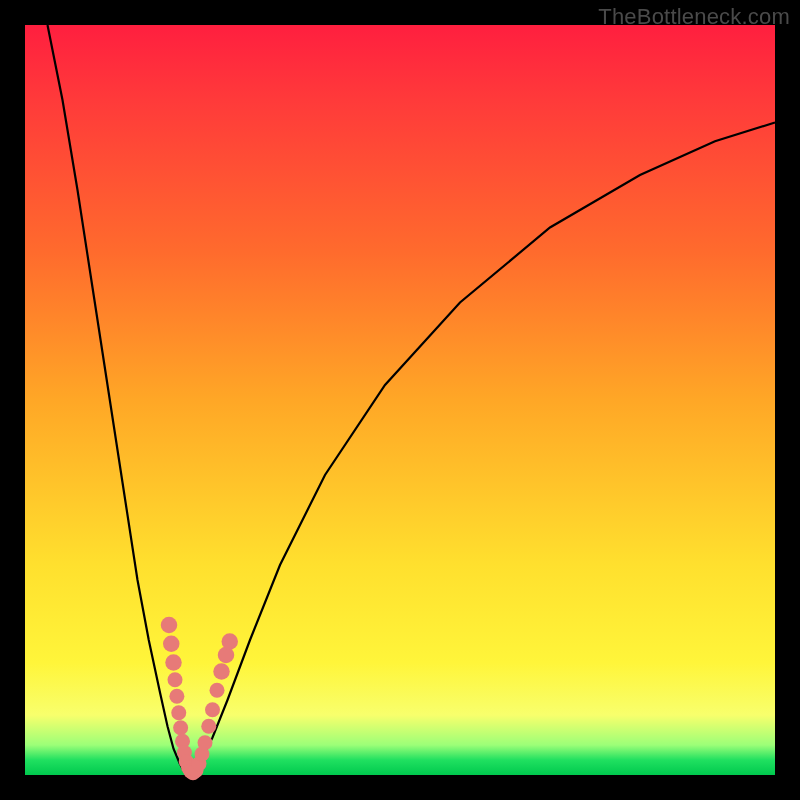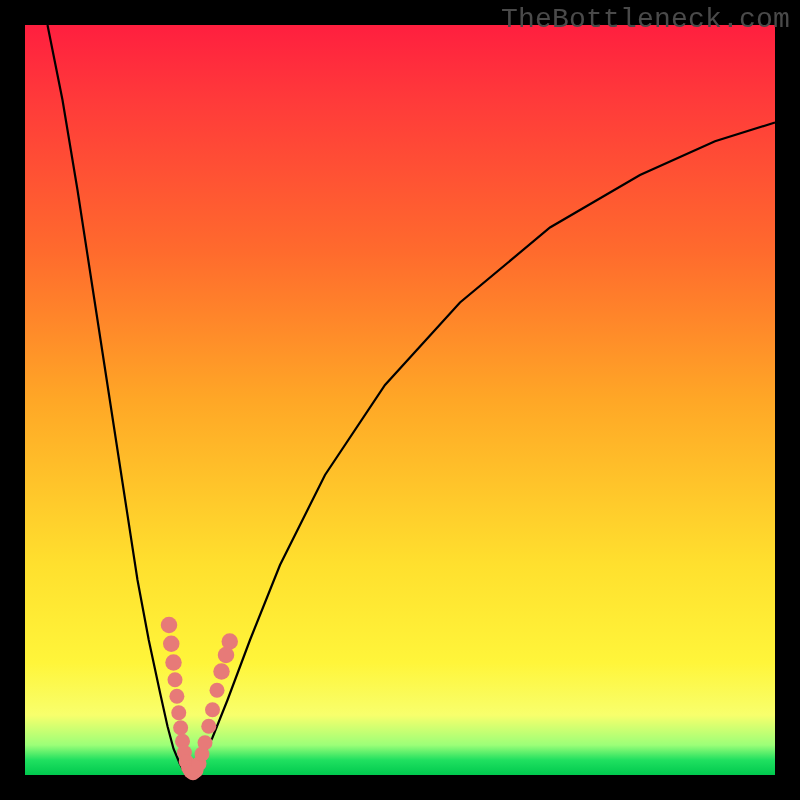--- a/index.html
+++ b/index.html
@@ -32,25 +32,24 @@
       #f8ff6c 92%,
       #9cff78 96%,
       #20e060 98%,
       #00c94e 100%);
   }
   .watermark {
     position: absolute;
     top: 4px;
     right: 10px;
     color: #4a4a4a;
-    font-size: 28px;
+    font-size: 22px;
     font-weight: 500;
     letter-spacing: 0.2px;
     user-select: none;
-    font-family: Liberation Mono, monospace;
   }
   svg.curve {
     position: absolute;
     inset: 0;
     width: 100%;
     height: 100%;
     overflow: visible;
   }
 </style>
 </head>

